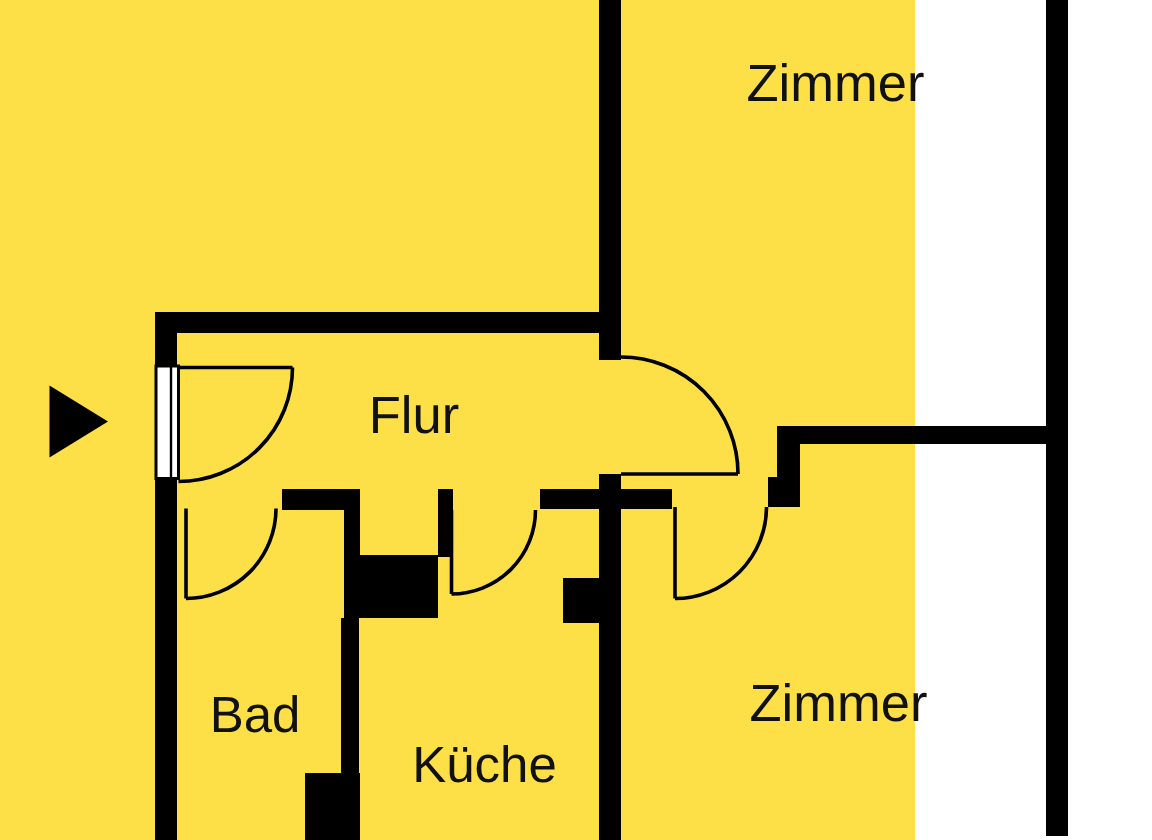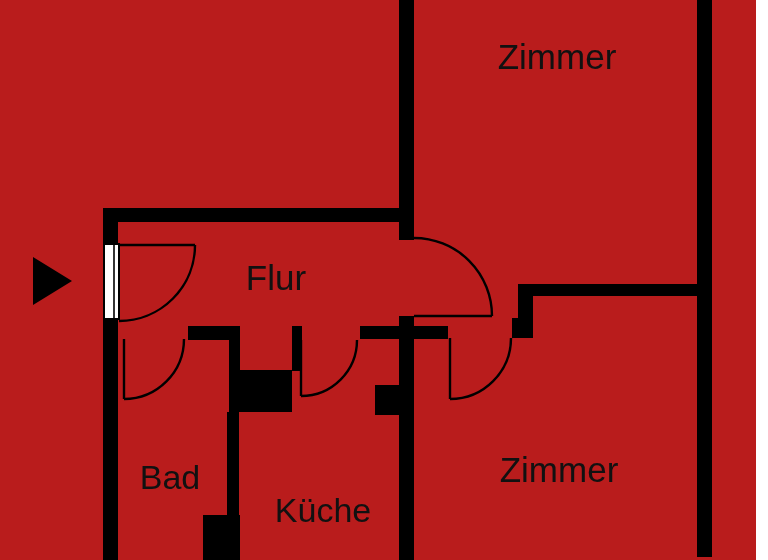--- a/index.html
+++ b/index.html
@@ -6,23 +6,23 @@
     margin: 0;
     padding: 0;
     background: #ffffff;
     width: 768px;
     height: 560px;
     overflow: hidden;
     font-family: "Liberation Sans", sans-serif;
   }
   .stage {
     position: relative;
-    width: 756px;
+    width: 610px;
     height: 560px;
-    background: #b91c1c;
+    background: #fde047;
   }
   svg { display: block; }
   .wall { fill: #000000; stroke: none; }
   .door-line { stroke: #000000; stroke-width: 2.4; fill: none; stroke-linecap: butt; }
   .door-arc { stroke: #000000; stroke-width: 2.4; fill: none; }
   .entrance-frame { fill: #ffffff; stroke: #000000; stroke-width: 2; }
   .entrance-divider { stroke: #000000; stroke-width: 1.6; }
   .arrow { fill: #000000; }
   .room-label {
     fill: #111111;

